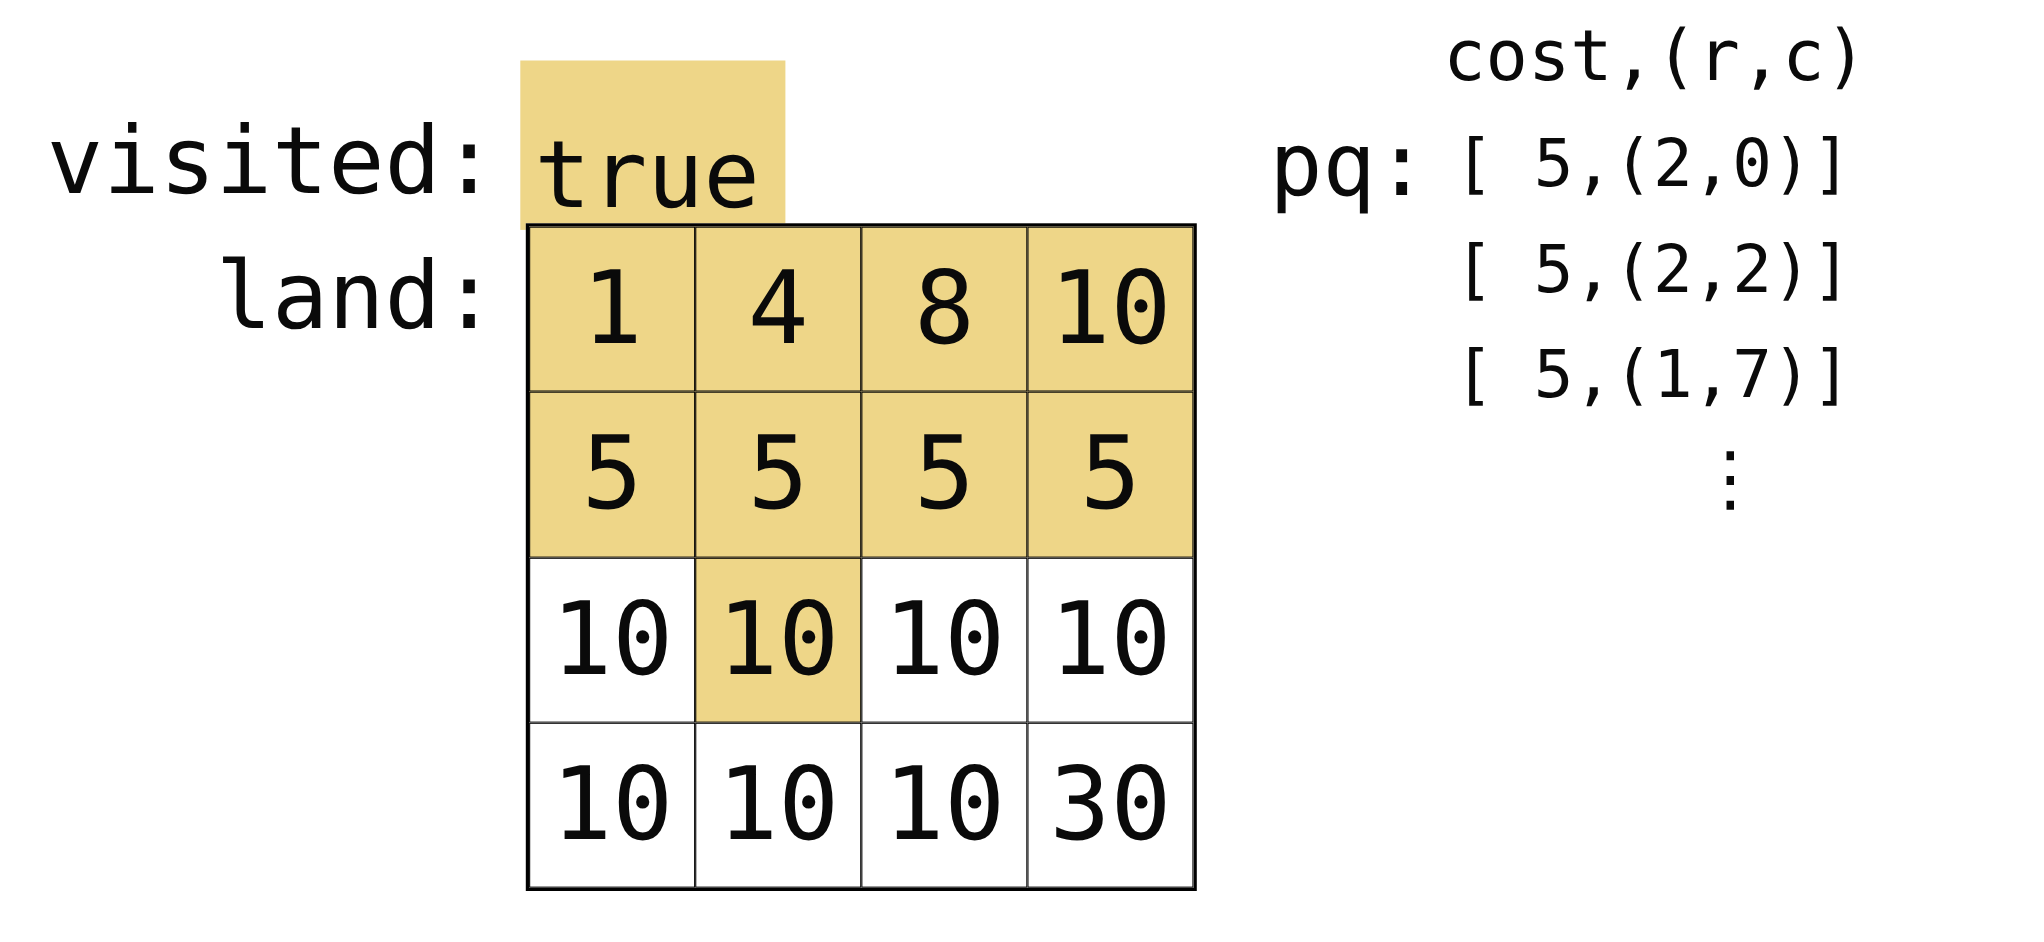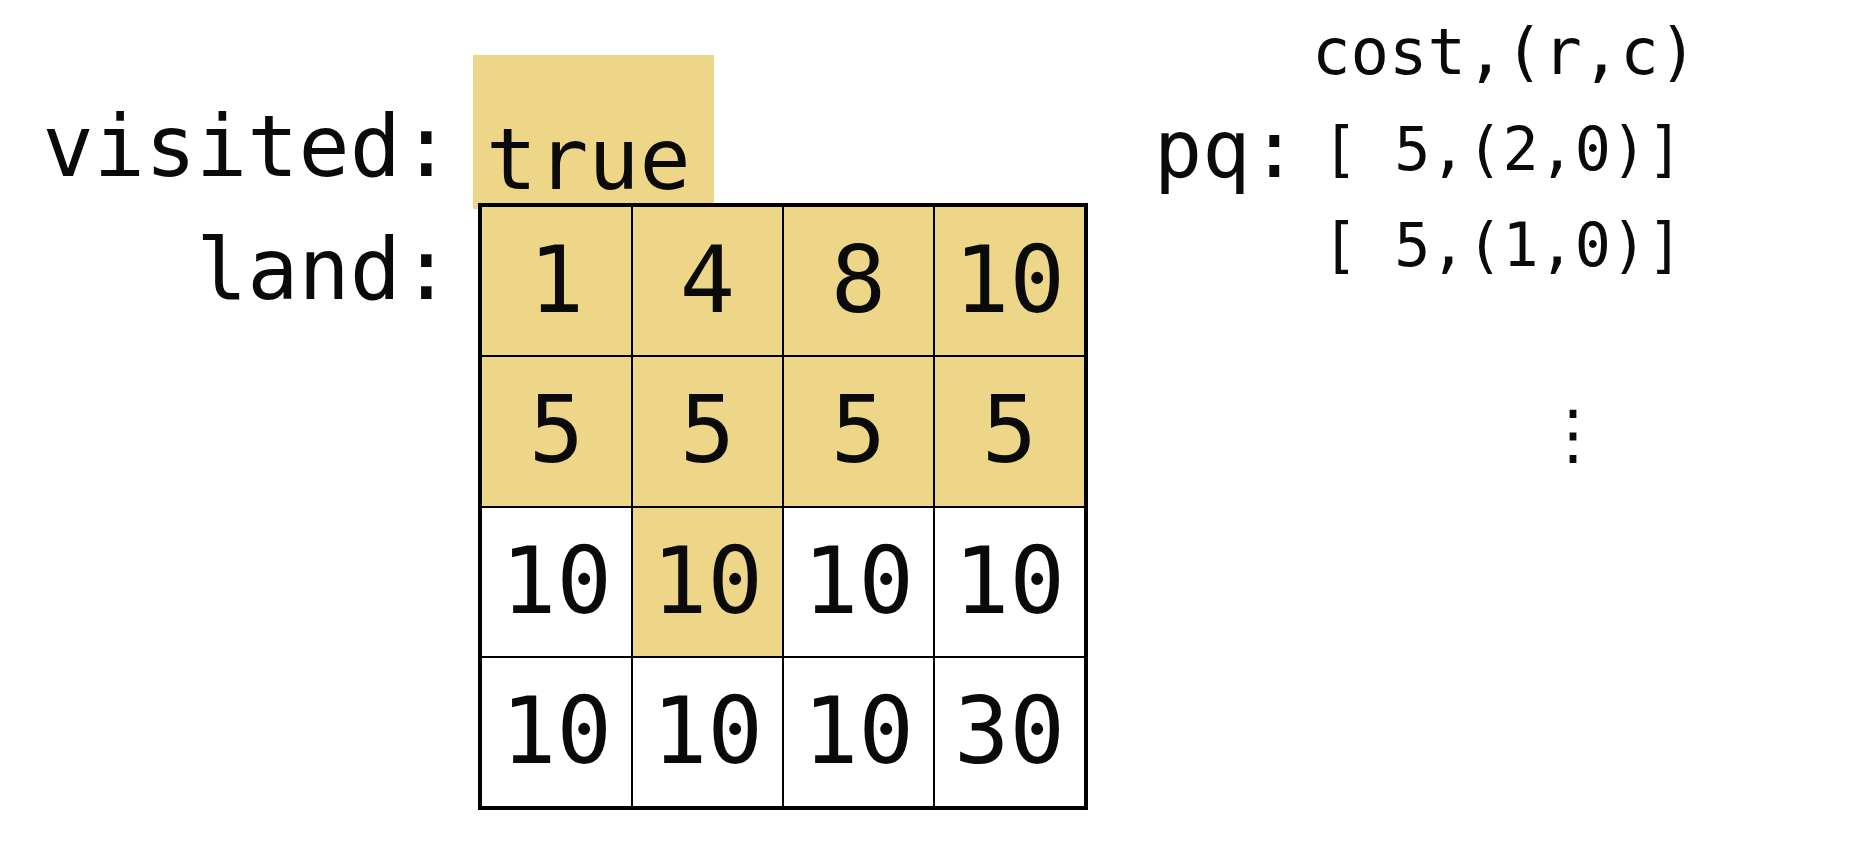--- a/index.html
+++ b/index.html
@@ -119,17 +119,17 @@
       <div class="cell">10</div>
       <div class="cell">10</div>
       <div class="cell">10</div>
       <div class="cell">30</div>
     </div>
 
   <div class="abs" id="pq-header">cost,(r,c)</div>
 
   <div class="abs" id="pq-label">pq:</div>
 
-  <div class="abs" id="pq-entries"><div>[ 5,(2,0)]</div><div>[ 5,(1,0)]</div></div>
+  <div class="abs" id="pq-entries"><div>[ 5,(2,0)]</div><div>[ 5,(2,2)]</div><div>[ 5,(1,7)]</div></div>
 
   <div class="abs" id="pq-ellipsis">⋮</div>
 
 </div>
 
 </body></html>

